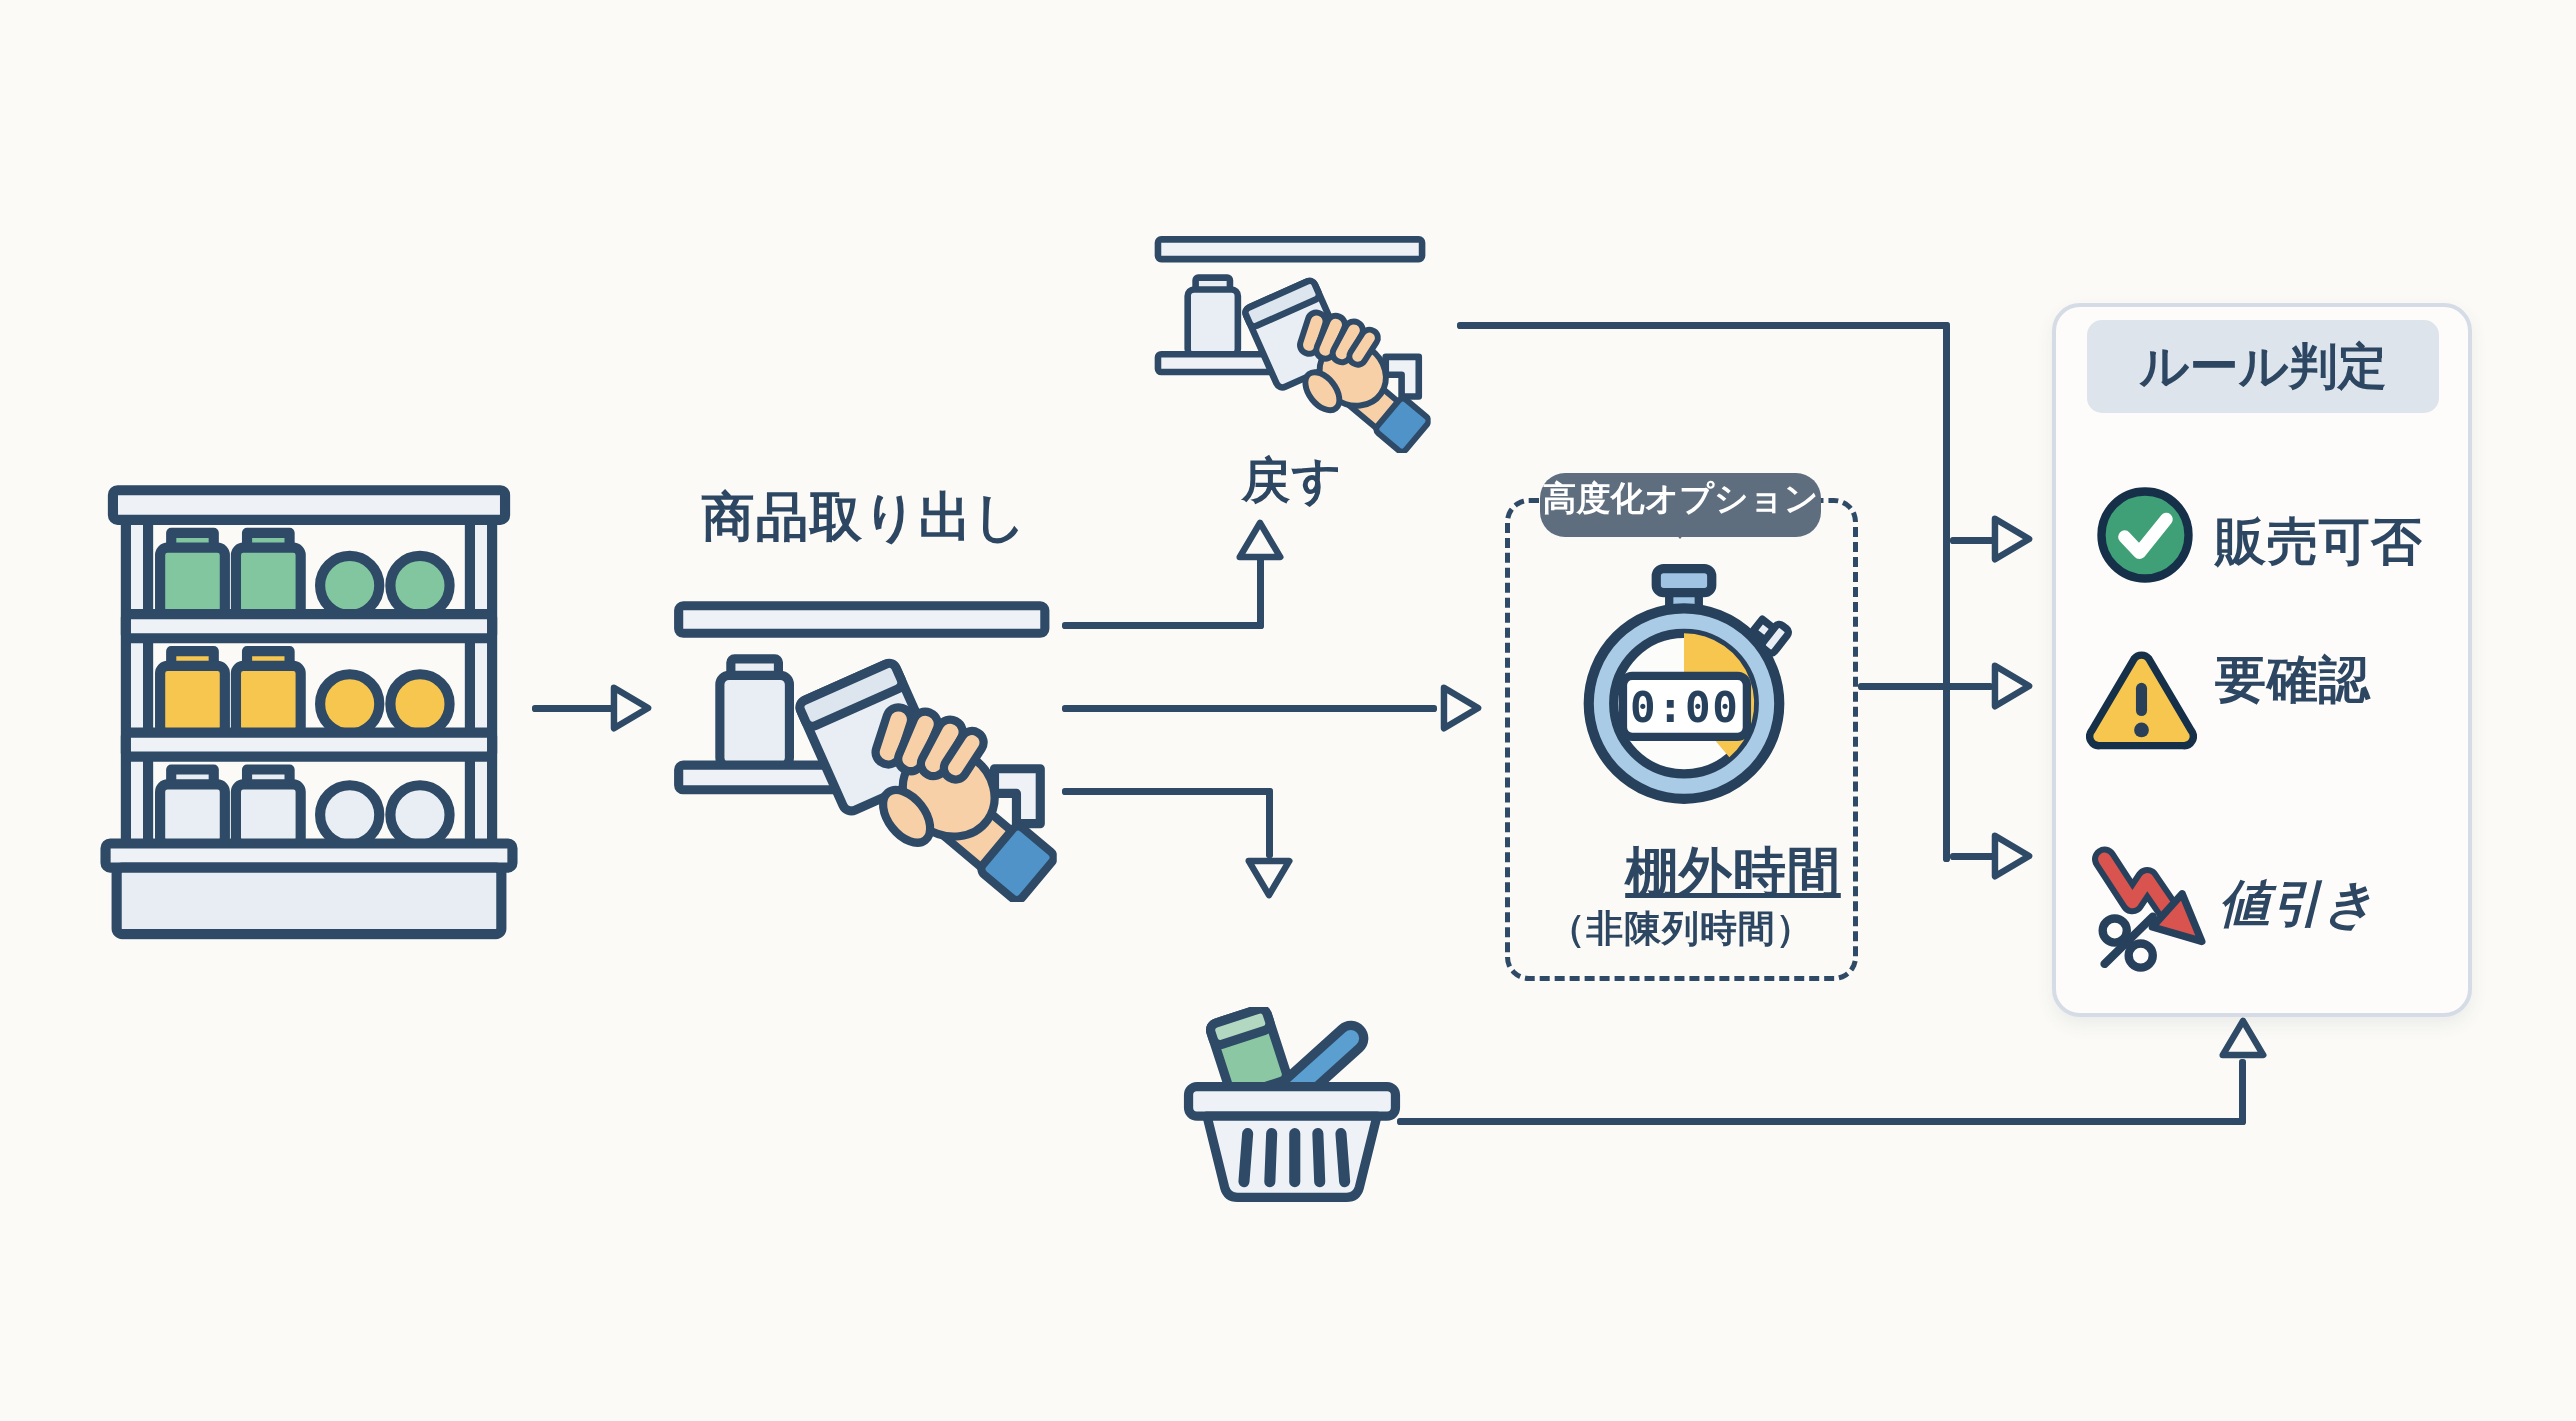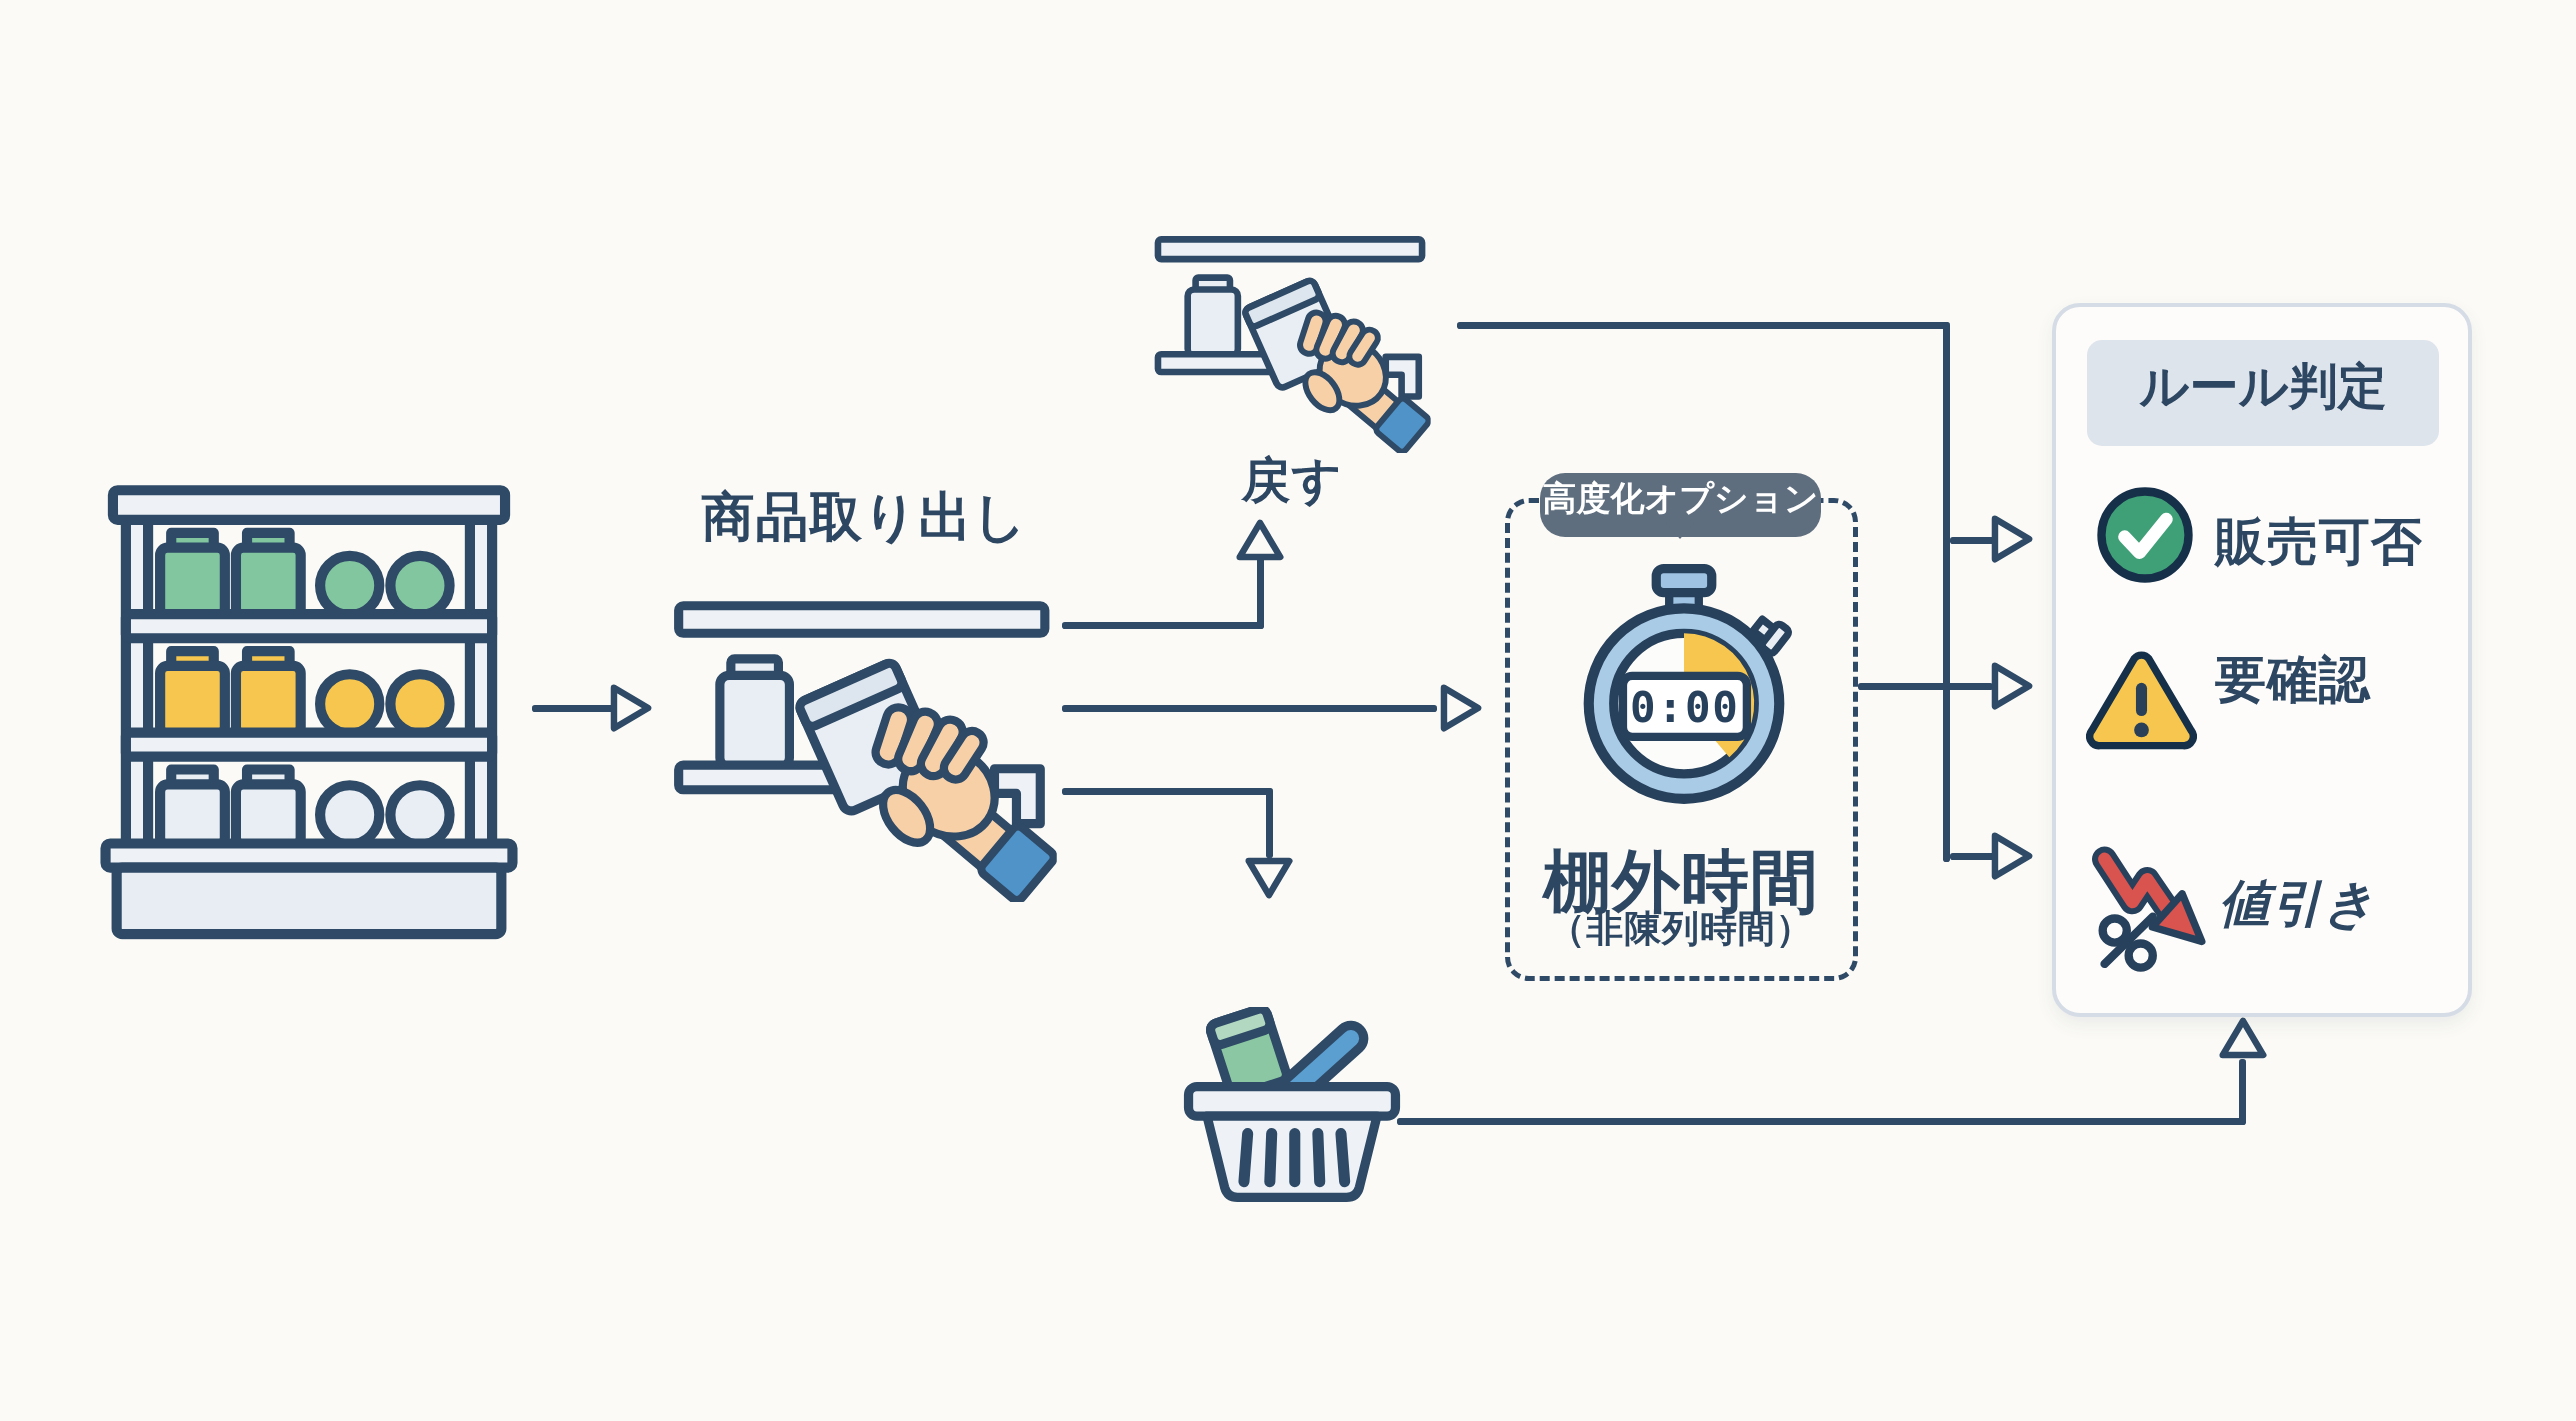--- a/index.html
+++ b/index.html
@@ -238,25 +238,25 @@
   <svg class="icon" style="left:1183px;top:1007px;" width="218" height="196" viewBox="0 0 236 212">
       <use href="#sym-basket"></use>
     </svg>
 
   <div class="dashedbox" style="left:1505px;top:498px;width:353px;height:483px;"></div>
   <div class="badge" style="left:1540px;top:473px;width:281px;height:64px;line-height:50px;font-size:34px;">高度化オプション</div>
   <div class="badge-tail" style="left:1664px;top:521px;"></div>
   <svg class="icon" style="left:1571px;top:563px;" width="226" height="246" viewBox="0 0 244 266">
       <use href="#sym-stopwatch"></use>
     </svg>
-  <div class="label" style="left:1496px;top:837px;width:370px;font-size:68px;">棚外時間</div>
+  <div class="label" style="left:1548px;top:837px;width:370px;font-size:53px;text-decoration:underline;">棚外時間</div>
   <div class="label" style="left:1496px;top:904px;width:370px;font-size:37px;">（非陳列時間）</div>
 
   <div class="panel" style="left:2052px;top:303px;width:420px;height:714px;"></div>
-  <div class="panel-header" style="left:2087px;top:340px;width:352px;height:106px;line-height:93px;font-size:49px;z-index:3;">ルール判定</div>
+  <div class="panel-header" style="left:2087px;top:320px;width:352px;height:93px;line-height:93px;font-size:49px;z-index:3;">ルール判定</div>
 
   <svg class="icon" style="left:2095px;top:485px;" width="100" height="100" viewBox="0 0 108 108">
       <use href="#sym-check"></use>
     </svg>
   <div class="label" style="left:2215px;top:508px;font-size:51px;text-align:left;z-index:4;">販売可否</div>
 
   <svg class="icon" style="left:2086px;top:644px;" width="111" height="109" viewBox="0 0 120 118">
       <use href="#sym-warning"></use>
     </svg>
   <div class="label" style="left:2215px;top:646px;font-size:51px;text-align:center;z-index:4;">要確認</div>

